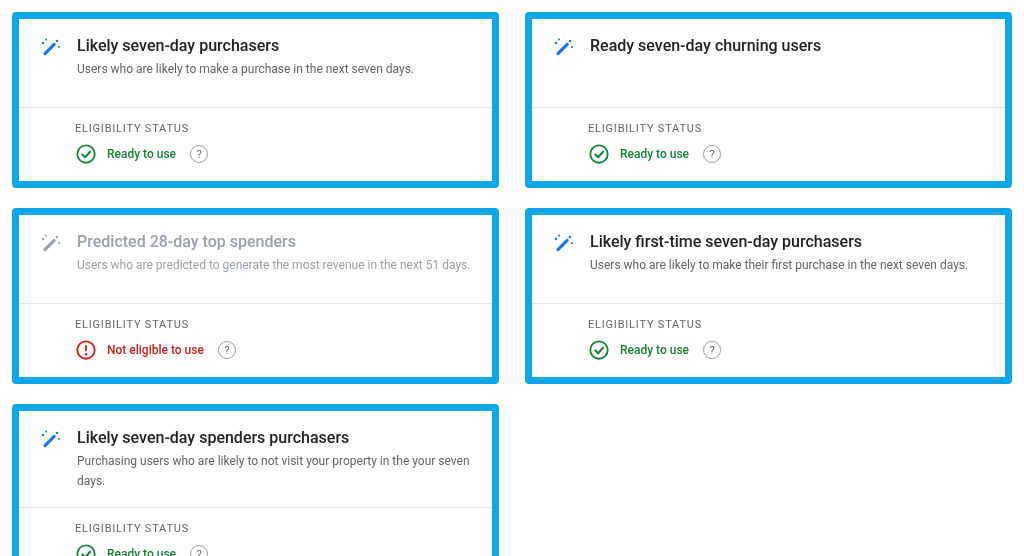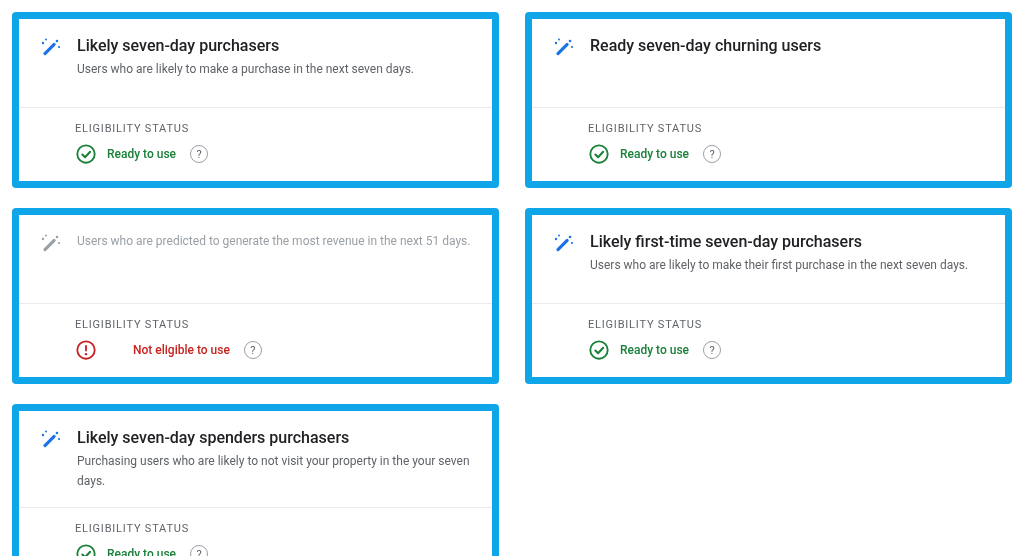--- a/index.html
+++ b/index.html
@@ -62,21 +62,21 @@
   .status-row {
     display: flex;
     align-items: center;
     gap: 10px;
   }
   .status-text {
     font-size: 12px;
     font-weight: 500;
   }
   .status-ready .status-text { color: #188038; }
-  .status-not-eligible .status-text { color: #c5221f; margin-left: 26px; }
+  .status-not-eligible .status-text { color: #c5221f; }
   .help-icon {
     width: 18px;
     height: 18px;
     border: 1.5px solid #9aa0a6;
     border-radius: 50%;
     display: flex;
     align-items: center;
     justify-content: center;
     font-size: 11px;
     color: #5f6368;
@@ -151,20 +151,21 @@
       <span class="wand-icon"><svg viewBox="0 0 24 24" width="24" height="24">
     <g fill="#9aa0a6">
       <rect x="9" y="4" width="3.2" height="16" rx="1.5" transform="rotate(45 10.5 12)"></rect>
       <circle cx="4" cy="6" r="1.2"></circle>
       <circle cx="7" cy="2.5" r="1"></circle>
       <circle cx="20" cy="10" r="1.1"></circle>
       <circle cx="18" cy="4" r="1.3"></circle>
     </g>
   </svg></span>
       <div class="card-text">
+        <div class="card-title">Predicted 28-day top spenders</div>
         <div class="card-desc">Users who are predicted to generate the most revenue in the next 51 days.</div>
       </div>
     </div>
     <div class="card-bottom">
       <div class="status-label">ELIGIBILITY STATUS</div>
       <div class="status-row status-not-eligible">
         <span class="status-icon"><svg viewBox="0 0 24 24" width="22" height="22">
     <circle cx="12" cy="12" r="9.5" fill="none" stroke="#c5221f" stroke-width="2"></circle>
     <rect x="11" y="6.5" width="2" height="7" rx="1" fill="#c5221f"></rect>
     <circle cx="12" cy="16.5" r="1.3" fill="#c5221f"></circle>

